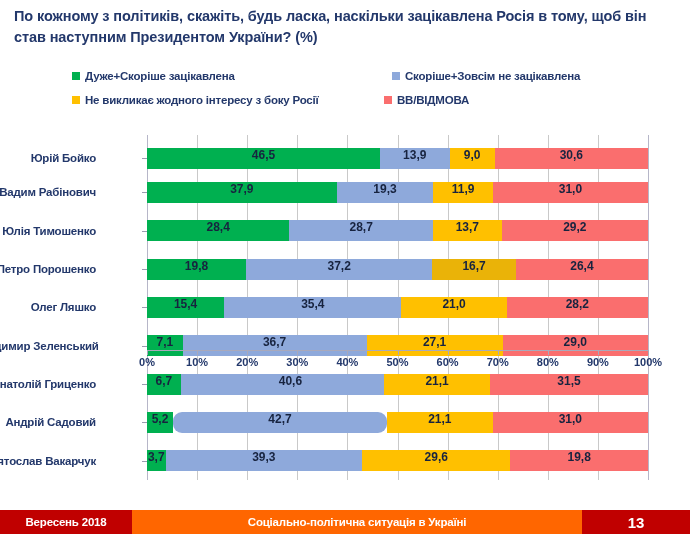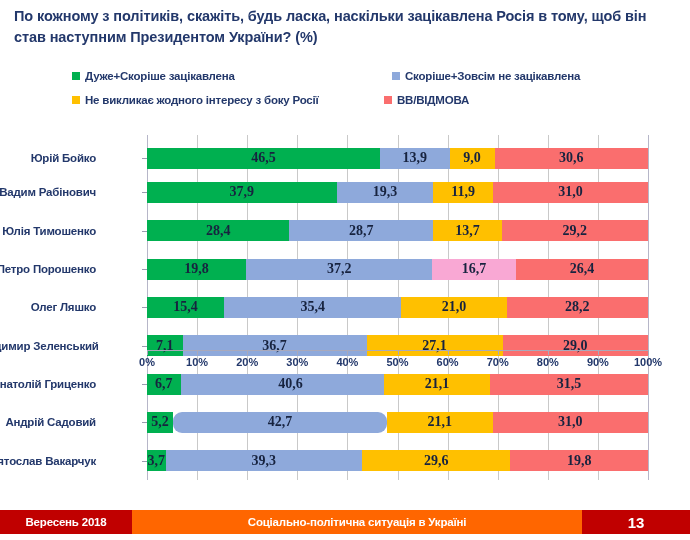--- a/index.html
+++ b/index.html
@@ -101,29 +101,28 @@
   }
   .bar-track {
     position: relative;
     width: 100%;
     height: 21px;
     display: flex;
   }
   .seg {
     height: 100%;
     display: flex;
-    align-items: center;
+    align-items: flex-start;
     justify-content: center;
-    font-size: 14px;
+    font-size: 12px;
     font-weight: bold;
     color: #17233f;
     overflow: visible;
     white-space: nowrap;
     box-sizing: border-box;
-    font-family: Liberation Serif, serif;
   }
   .seg .seg-val { position: relative; }
 
   
   .cat-label {
     position: absolute;
     right: 552px;
     width: 130px;
     text-align: right;
     font-size: 11.5px;
@@ -310,21 +309,21 @@
         <div class="row" style="top: 115px; height: 38.3333px;">
           <div class="cat-label">Петро Порошенко</div>
           <div class="tick-mark" style="top: 19.1667px;"></div>
           <div class="bar-track">
             <div class="seg" style="background: rgb(0, 176, 80); width: 19.7802%;">
               <span class="seg-val">19,8</span>
             </div>
             <div class="seg" style="background: rgb(142, 169, 219); width: 37.1628%;">
               <span class="seg-val">37,2</span>
             </div>
-            <div class="seg" style="background: #f9a8d4; width: 16.6833%;">
+            <div class="seg" style="background: #eab308; width: 16.6833%;">
               <span class="seg-val">16,7</span>
             </div>
             <div class="seg" style="background: rgb(250, 110, 110); width: 26.3736%;">
               <span class="seg-val">26,4</span>
             </div>
           </div>
         </div>
         <div class="row" style="top: 153.333px; height: 38.3333px;">
           <div class="cat-label">Олег Ляшко</div>
           <div class="tick-mark" style="top: 19.1667px;"></div>

